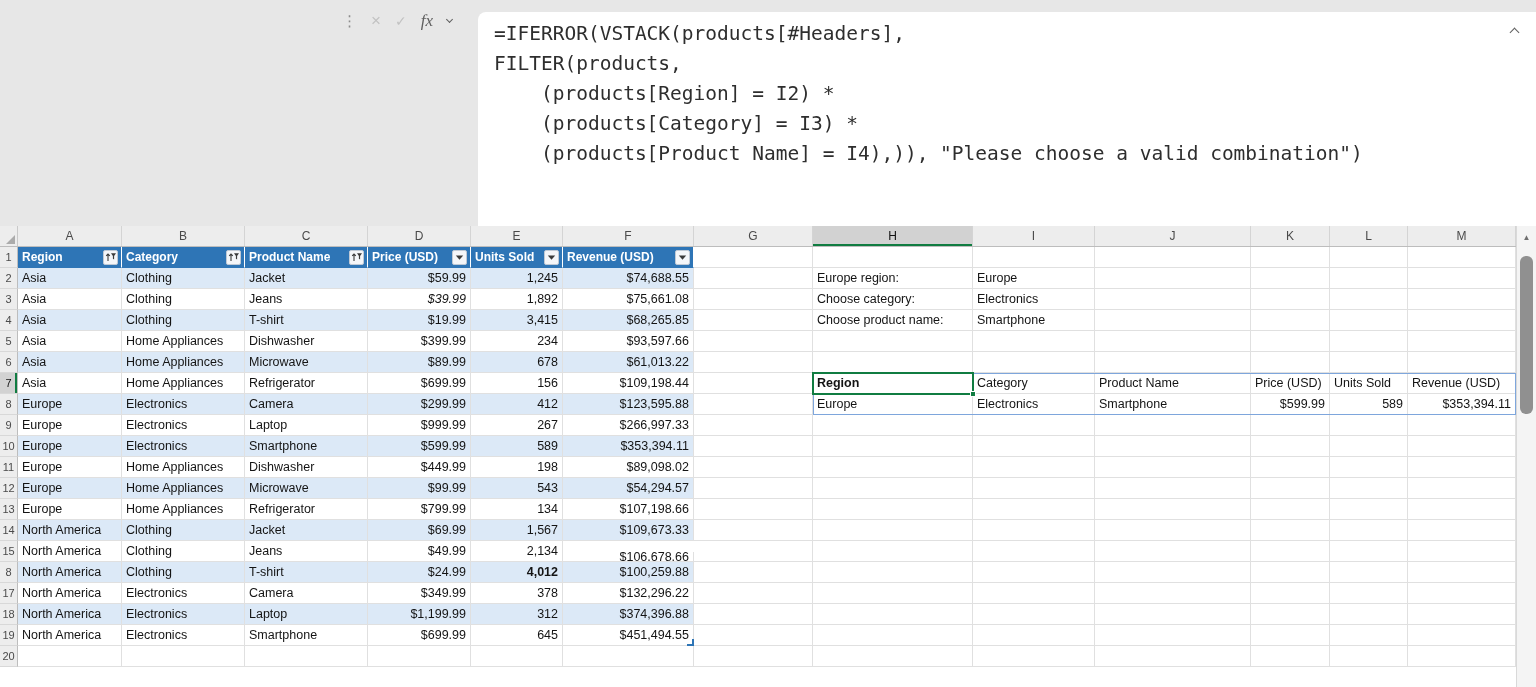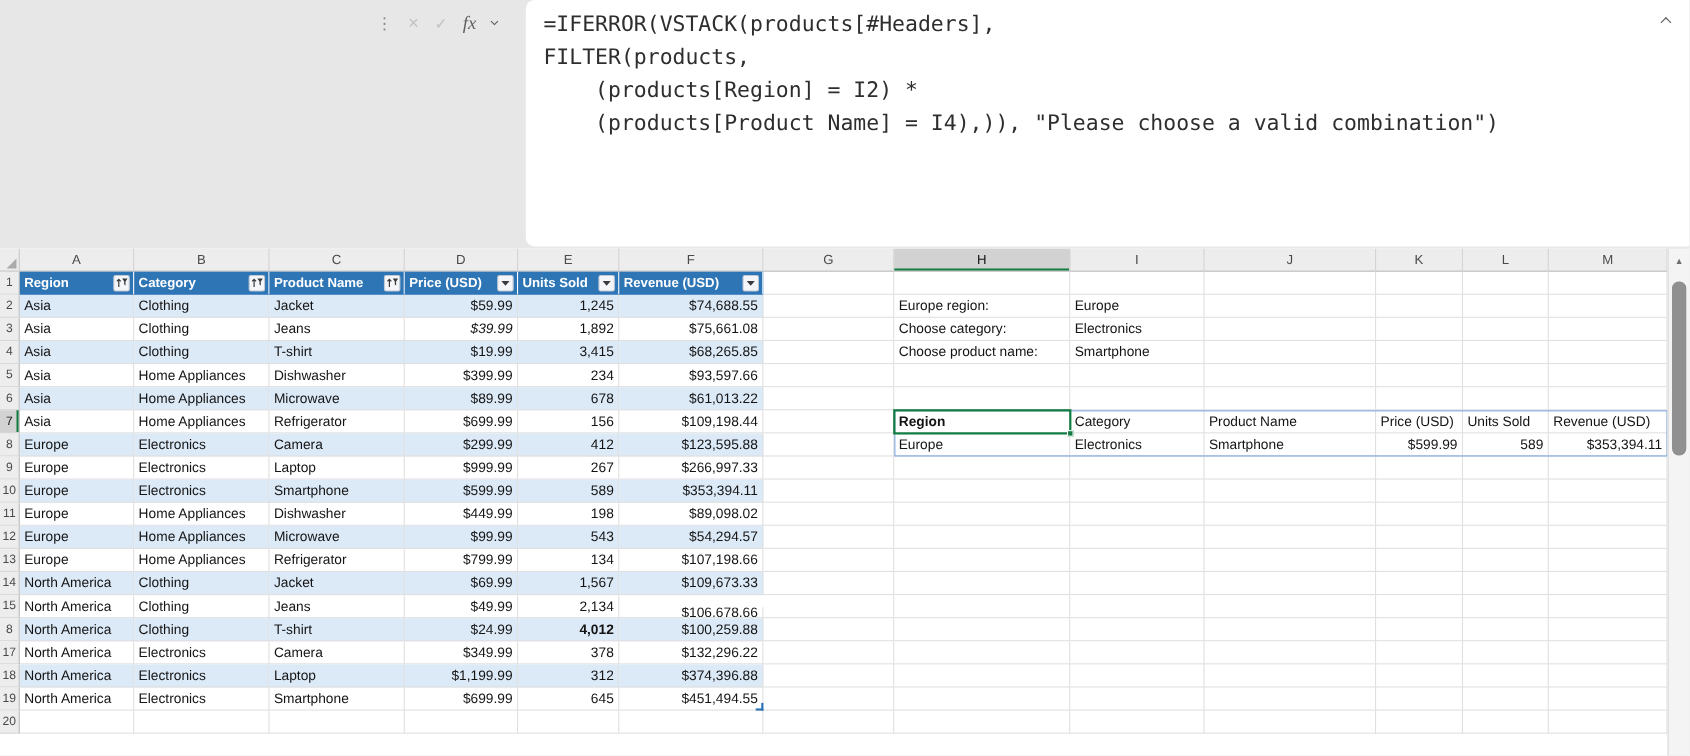--- a/index.html
+++ b/index.html
@@ -15,21 +15,21 @@
   .namebox .chev { margin-left:auto; }
   .tb-icons { position:absolute; left:342px; top:4px; height:33px; display:flex; align-items:center; gap:14px; }
   .dots { color:#8c8c8c; font-size:15px; }
   .ic { color:#C2C2C2; font-size:17px; line-height:1; }
   .ic.check { font-size:14px; }
   .fx { color:#5f5f5f; font-size:17px; font-style:italic; font-family:"Liberation Serif",serif; }
   .chev { display:inline-block; width:7px; height:7px; border-right:1.6px solid #5f5f5f; border-bottom:1.6px solid #5f5f5f; }
   .chev.down { transform:rotate(45deg); margin-top:-3px; }
   .chev.up { transform:rotate(-135deg); margin-top:3px; }
   .chev.small { width:5px; height:5px; }
-  .formula-area { position:absolute; left:478px; top:0; width:1058px; height:224px; background:#fff;
+  .formula-area { position:absolute; left:478px; top:12px; width:1058px; height:224px; background:#fff;
                   border-radius:8px 0 0 8px; padding:7px 16px; }
   .formula-lines { font-family:"DejaVu Sans Mono",monospace; font-size:19.5px; line-height:30px;
                    color:#2e2e2e; white-space:pre; }
   .collapse-btn { position:absolute; right:18px; top:14px; }
 
   
   .grid { position:absolute; left:0; top:226px; width:1516px; height:461px; background:#fff; overflow:hidden; }
   .colhdr { display:flex; height:21px; background:#EDEDED; border-bottom:1px solid #BDBDBD; }
   .corner { width:18px; flex:none; position:relative; border-right:1px solid #C9C9C9; }
   .corner::after { content:""; position:absolute; right:2px; bottom:2px;
@@ -73,21 +73,21 @@
 
   <div class="topbar">
     <div class="tb-icons">
       <span class="dots">⋮</span>
       <span class="ic">×</span>
       <span class="ic check">✓</span>
       <span class="fx">fx</span>
       <span class="chev down small"></span>
     </div>
     <div class="formula-area">
-      <div class="formula-lines"><div>=IFERROR(VSTACK(products[#Headers],</div><div>FILTER(products,</div><div>    (products[Region] = I2) *</div><div>    (products[Product Name] = I4),)), "Please choose a valid combination")</div></div>
+      <div class="formula-lines"><div>=IFERROR(VSTACK(products[#Headers],</div><div>FILTER(products,</div><div>    (products[Region] = I2) *</div><div>    (products[Category] = I3) *</div><div>    (products[Product Name] = I4),)), "Please choose a valid combination")</div></div>
       <span class="chev up collapse-btn"></span>
     </div>
   </div>
 
   <div class="grid">
     <div class="grid-cells">
         <div class="colhdr">
           <div class="corner"></div>
           <div class="ch" style="width: 104px;">A</div>
           <div class="ch" style="width: 123px;">B</div>

